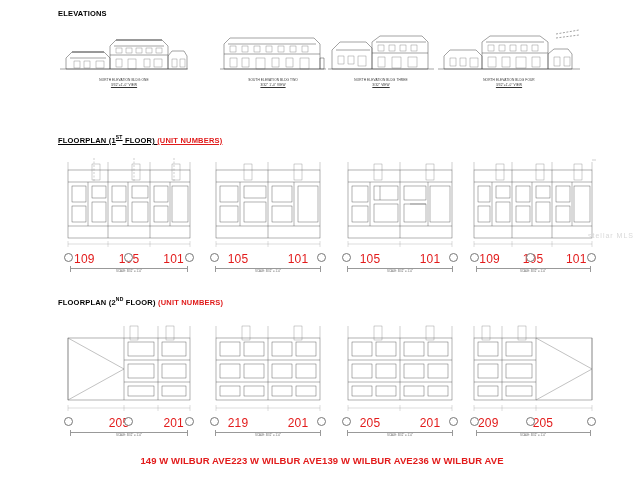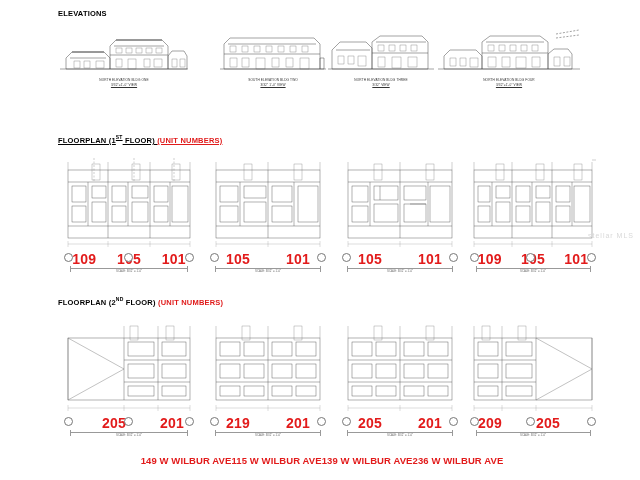--- a/index.html
+++ b/index.html
@@ -103,22 +103,22 @@
     position: absolute;
     left: 0; right: 0;
     top: 96px;
     height: 14px;
     display: flex;
     justify-content: space-around;
     align-items: center;
   }
   .unit-num {
     color: #e21b1b;
-    font-size: 14px;
-    font-weight: bold;
+    font-size: 12px;
+    font-weight: normal;
     letter-spacing: 0.2px;
   }
   .dim-line {
     position: absolute;
     left: 6%;
     right: 6%;
     top: 112px;
     height: 5px;
     border-top: 0.6px solid #999;
   }
@@ -711,18 +711,18 @@
       <div class="bubble" style="left:2px;"></div>
       <div class="bubble" style="left:58px;"></div>
       <div class="bubble" style="right:2px;"></div>
       <div class="dim-line"></div>
       <div class="dim-txt">SCALE: 3/32" = 1'-0"</div>
     </div>
   </div>
 
   <div class="addr-row">
     <span class="addr">149 W WILBUR AVE</span>
-    <span class="addr">115 W WILBUR AVE</span>
+    <span class="addr">223 W WILBUR AVE</span>
     <span class="addr">139 W WILBUR AVE</span>
     <span class="addr">236 W WILBUR AVE</span>
   </div>
 
 </div>
 
 </body></html>

